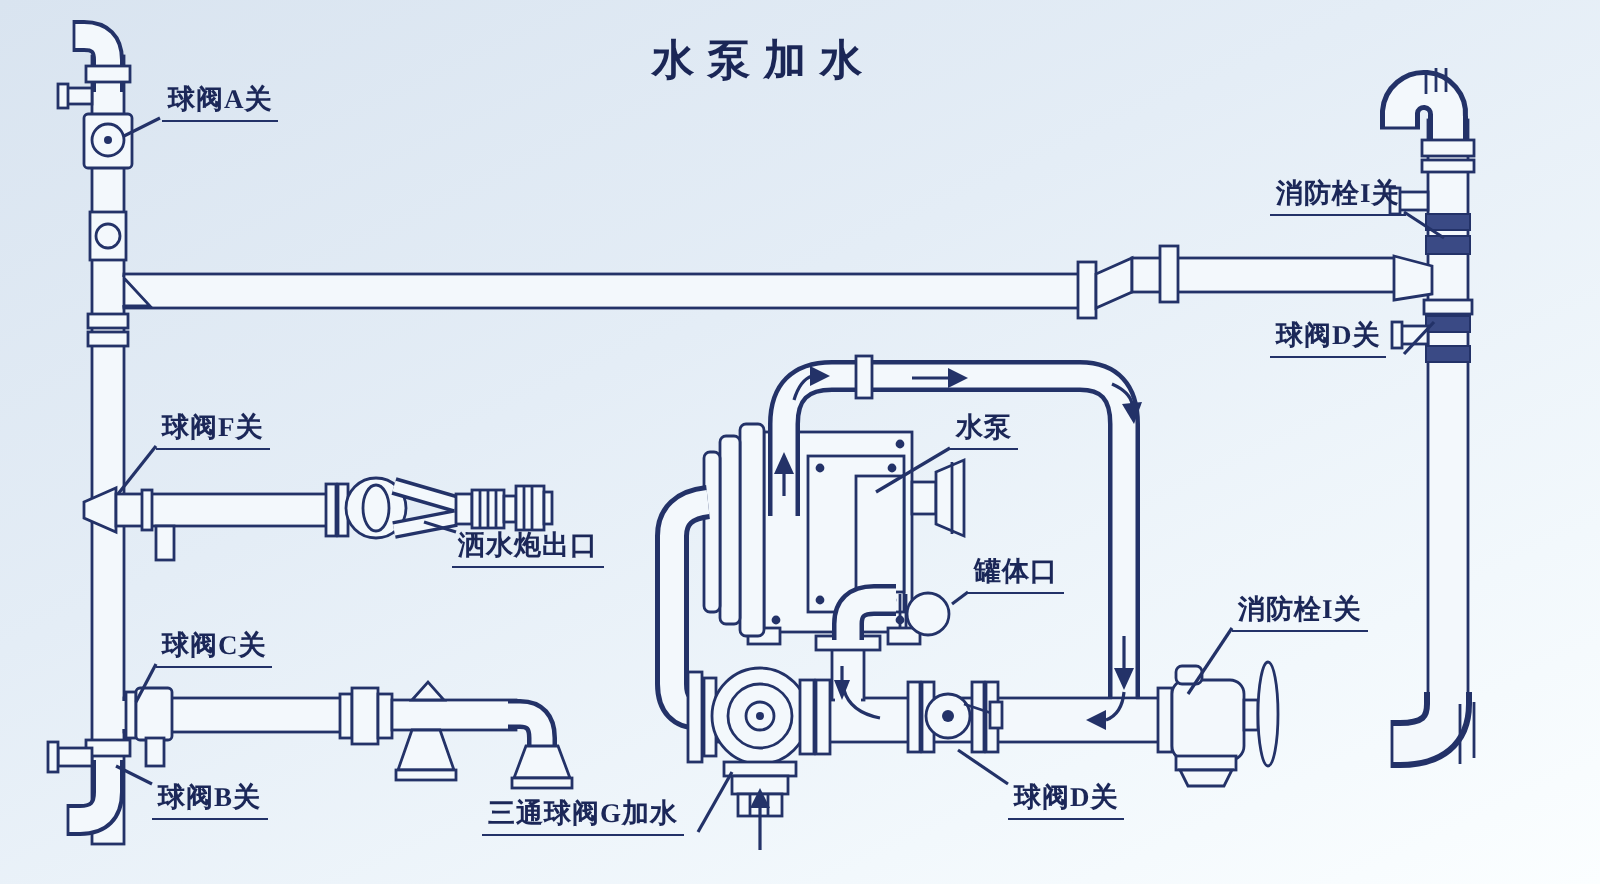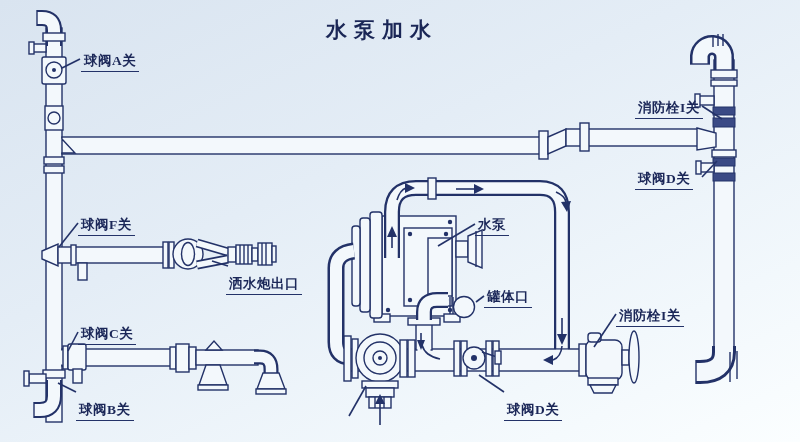--- a/index.html
+++ b/index.html
@@ -13,21 +13,21 @@
   .fdk{fill:#3a4a85;stroke:#233268;stroke-width:1;}
   .fd{fill:#233268;stroke:none;}
   .o{fill:none;stroke:#233268;}
   .i{fill:none;stroke:#f3f8fc;}
   .ln{stroke:#233268;stroke-width:1.4;fill:none;}
   .thin{stroke:#233268;stroke-width:1.6;fill:none;}
   .patch{fill:#f3f8fc;stroke:none;}
   .lbl{
     position:absolute;font-size:13.5px;font-weight:bold;color:#1b2758;
     letter-spacing:0.5px;line-height:1.25;white-space:nowrap;
-    border-bottom:1.5px solid #233268;padding:0 3px 1px 3px;margin-top:11px;
+    border-bottom:1.5px solid #233268;padding:0 3px 1px 3px;
   }
   #title{
     position:absolute;left:326px;top:16px;font-size:21px;font-weight:bold;
     color:#1a2656;letter-spacing:7px;white-space:nowrap;
   }
 </style>
 </head>
 <body>
 
 <div id="stage">
@@ -289,16 +289,17 @@
 
   <span class="lbl" style="left:81px;top:42px">球阀A关</span>
   <span class="lbl" style="left:635px;top:89px">消防栓I关</span>
   <span class="lbl" style="left:635px;top:160px">球阀D关</span>
   <span class="lbl" style="left:78px;top:206px">球阀F关</span>
   <span class="lbl" style="left:226px;top:265px">洒水炮出口</span>
   <span class="lbl" style="left:475px;top:206px">水泵</span>
   <span class="lbl" style="left:484px;top:278px">罐体口</span>
   <span class="lbl" style="left:78px;top:315px">球阀C关</span>
   <span class="lbl" style="left:76px;top:391px">球阀B关</span>
+  <span class="lbl" style="left:241px;top:399px">三通球阀G加水</span>
   <span class="lbl" style="left:504px;top:391px">球阀D关</span>
   <span class="lbl" style="left:616px;top:297px">消防栓I关</span>
 
 </div>
 
 </body></html>

